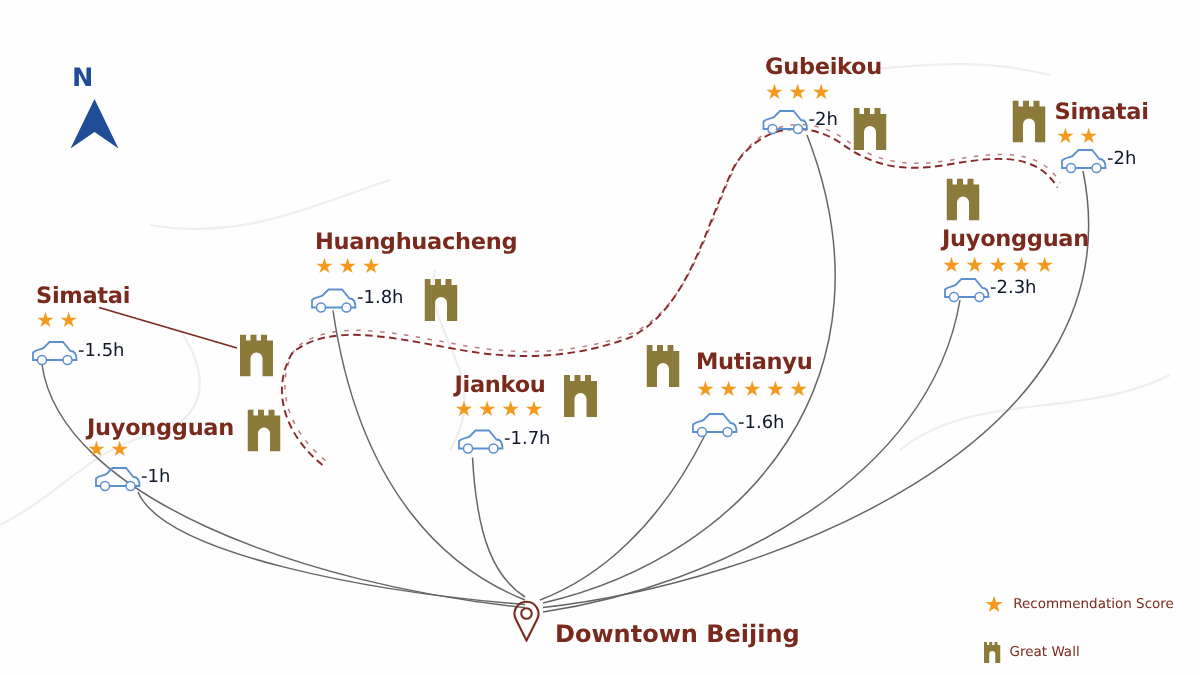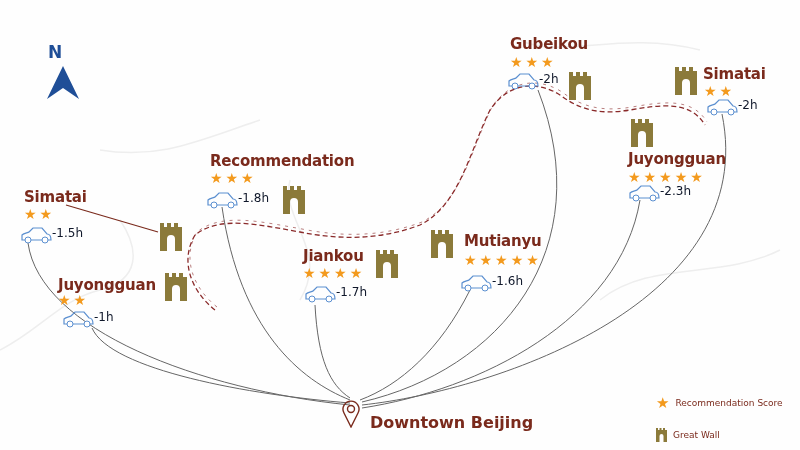--- a/index.html
+++ b/index.html
@@ -67,21 +67,21 @@
 <div class="stars" style="left:58px;top:293px">★★</div>
 <div class="drive" style="left:62px;top:310px">
   <svg width="32" height="18" viewBox="0 0 32 18">
       <path d="M2,14 L2,9 C4,7 8,7 9,6 L13,2 L22,2 L27,8 C30,8 31,10 31,14 Z" fill="none" stroke="#5b8fd0" stroke-width="1.2"></path>
       <circle cx="8" cy="14" r="3" fill="#fff" stroke="#5b8fd0"></circle>
       <circle cx="25" cy="14" r="3" fill="#fff" stroke="#5b8fd0"></circle>
     </svg>
   <span>-1h</span>
 </div>
 
-<div class="label" style="left:210px;top:152px">Recommendation</div>
+<div class="label" style="left:210px;top:152px">Huanghuacheng</div>
 <div class="stars" style="left:210px;top:171px">★★★</div>
 <div class="drive" style="left:206px;top:191px">
   <svg width="32" height="18" viewBox="0 0 32 18">
       <path d="M2,14 L2,9 C4,7 8,7 9,6 L13,2 L22,2 L27,8 C30,8 31,10 31,14 Z" fill="none" stroke="#5b8fd0" stroke-width="1.2"></path>
       <circle cx="8" cy="14" r="3" fill="#fff" stroke="#5b8fd0"></circle>
       <circle cx="25" cy="14" r="3" fill="#fff" stroke="#5b8fd0"></circle>
     </svg>
   <span>-1.8h</span>
 </div>
 

